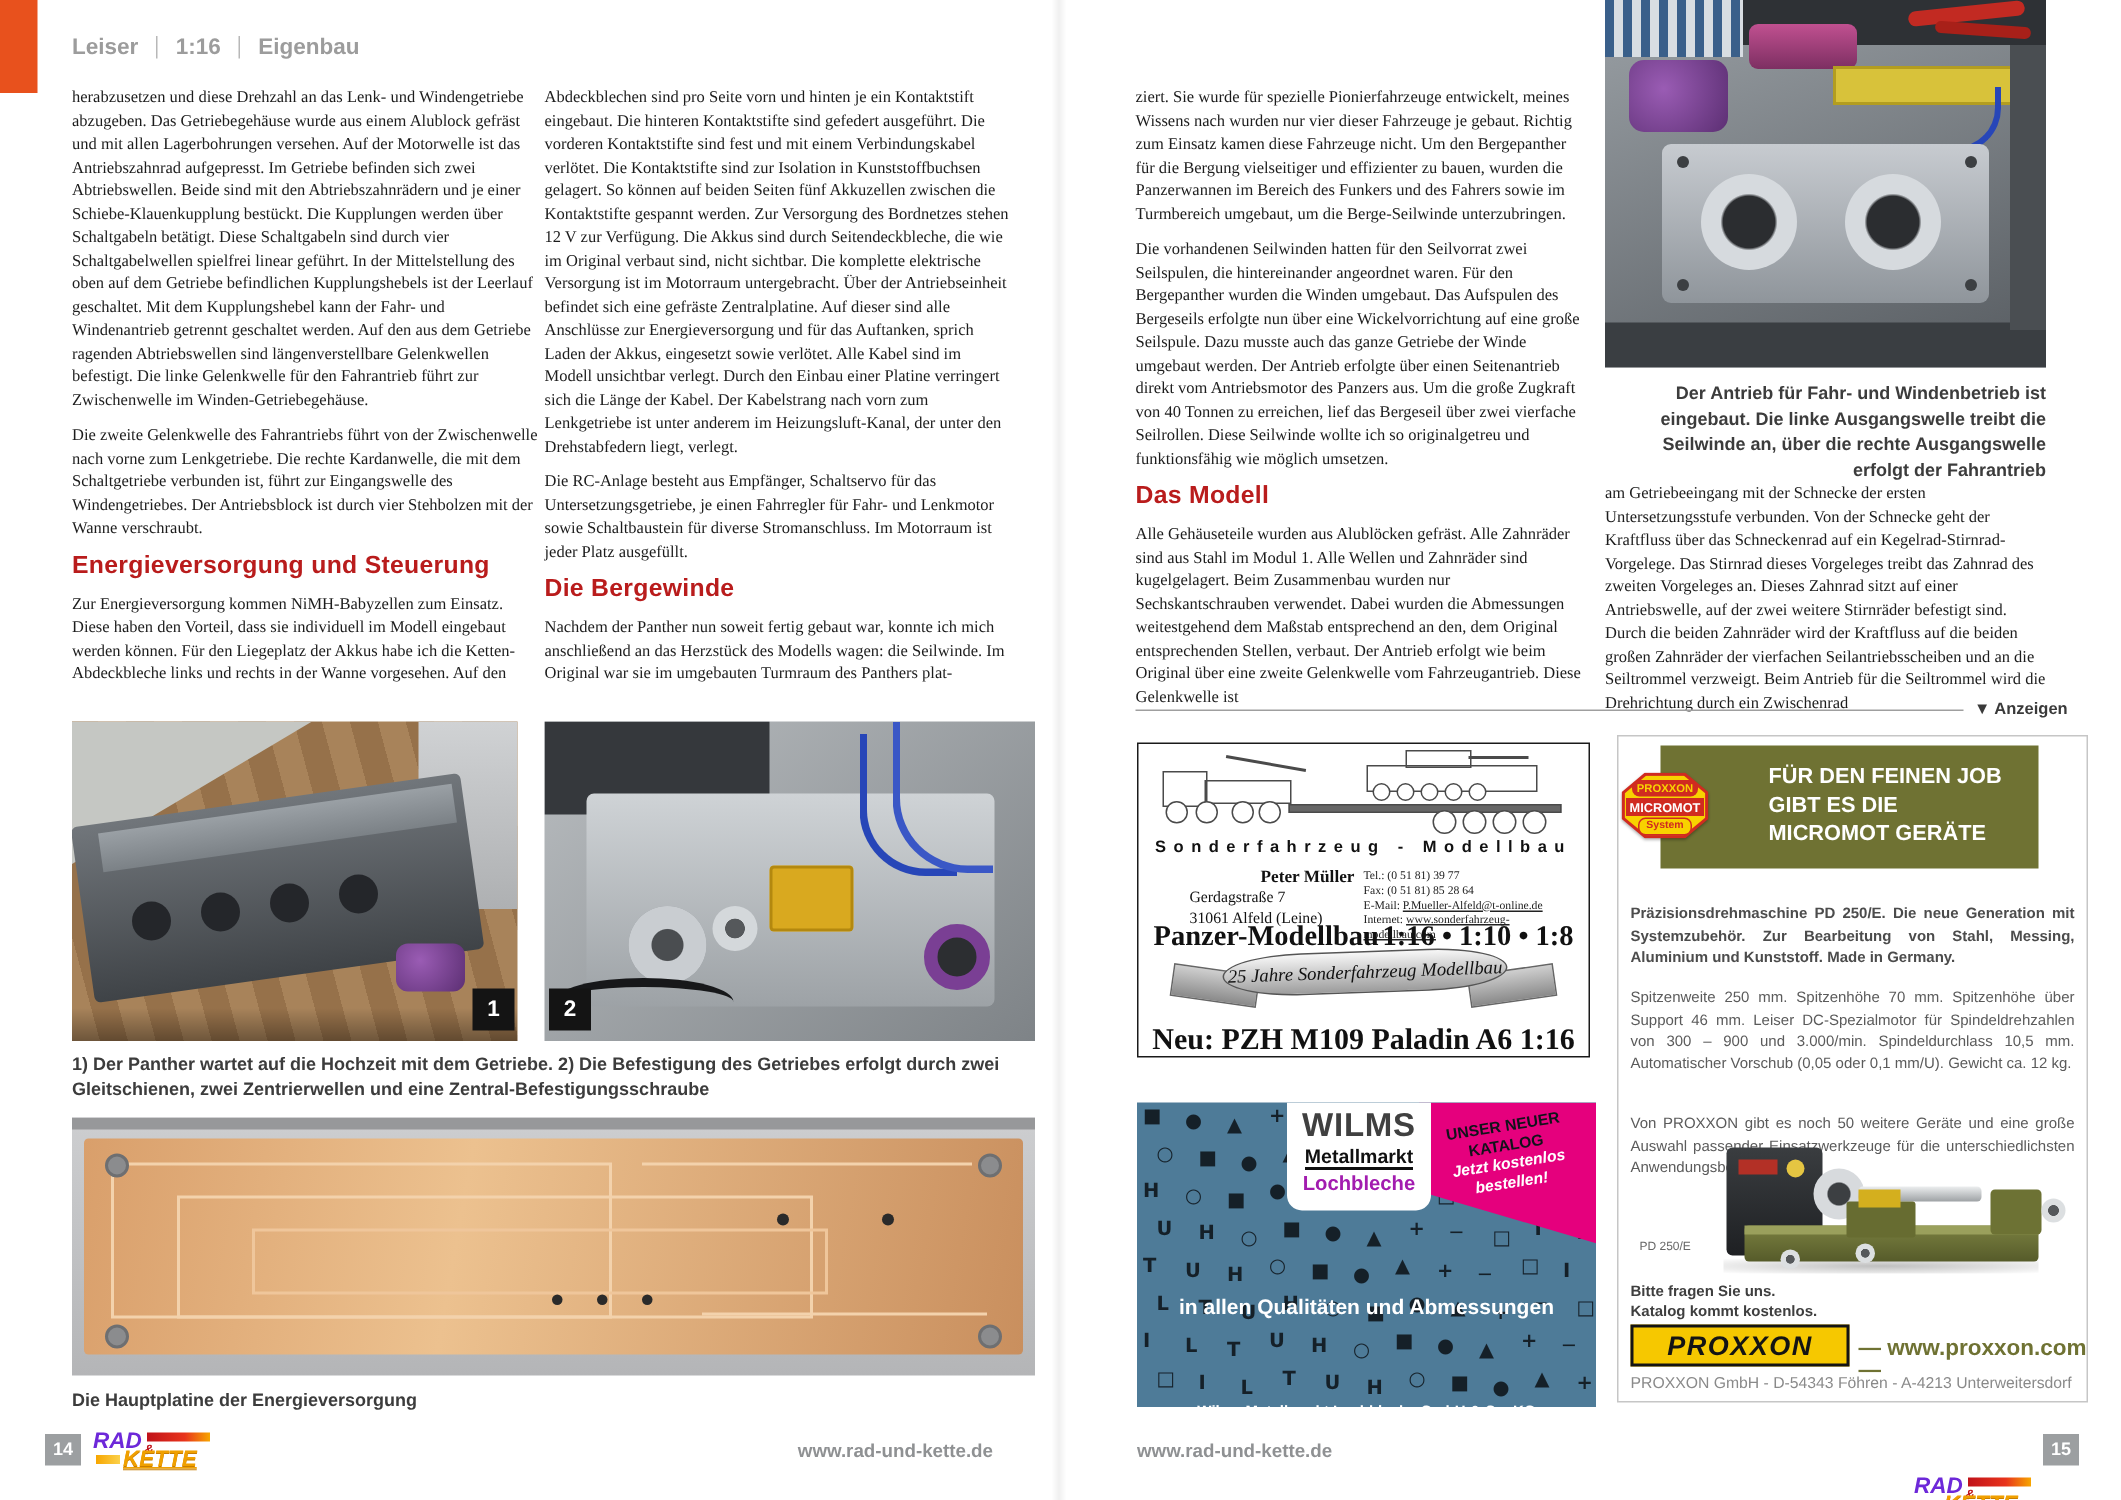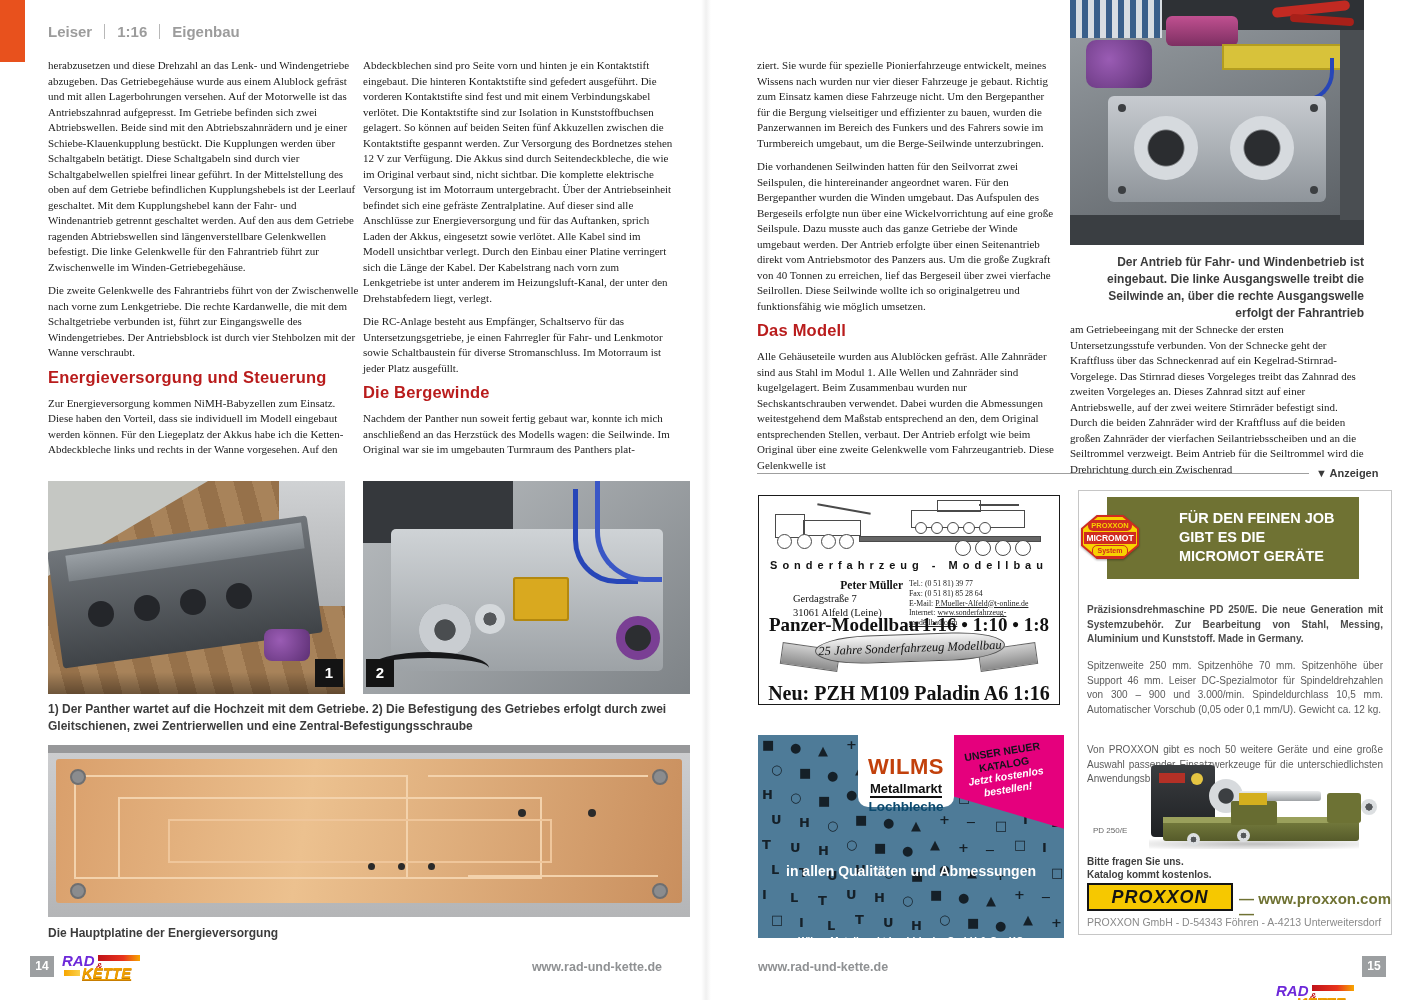--- a/index.html
+++ b/index.html
@@ -43,23 +43,23 @@
   .ribbon .band{position:absolute;left:34px;top:0;width:188px;height:26px;background:linear-gradient(#f7f7f7,#9c9c9c);
                 border:1px solid #555;border-radius:50% 50% 50% 50% / 90% 90% 90% 90%;
                 font:italic 12.5px/26px "Liberation Serif",serif;text-align:center;transform:rotate(-2deg);}
   .lineart{position:absolute;border:1.3px solid #4a4a4a;background:transparent;}
   .wheel{position:absolute;border:1.3px solid #4a4a4a;border-radius:50%;background:#fff;}
   
   .ad2{overflow:hidden;}
   .wpattern span{position:absolute;font:700 13px "DejaVu Sans",sans-serif;color:rgba(8,12,16,.82);}
   .wbox{position:absolute;left:100px;top:0;width:96px;height:72px;background:#fff;border-radius:0 0 10px 10px;
         text-align:center;z-index:2;}
-  .wbox .b1{font:900 22px/24px "Liberation Sans",sans-serif;color:#c2410c;letter-spacing:.5px;margin-top:20px;}
+  .wbox .b1{font:900 22px/24px "Liberation Sans",sans-serif;color:#404040;letter-spacing:.5px;margin-top:3px;}
   .wbox .b2{font:bold 13px/15px "Liberation Sans",sans-serif;color:#101010;border-bottom:2px solid #101010;display:inline-block;}
-  .wbox .b3{font:bold 13.5px/17px "Liberation Sans",sans-serif;color:#0c4a6e;}
+  .wbox .b3{font:bold 13.5px/17px "Liberation Sans",sans-serif;color:#a21caf;}
   .wflash{position:absolute;left:188px;top:0;width:118px;height:102px;z-index:1;
           clip-path:polygon(0 0,100% 0,100% 92%,0 58%);}
   .wflash .in{transform:rotate(-9deg);margin-top:10px;text-align:center;}
   .wflash .f1{font:900 10.5px/12.5px "Liberation Sans",sans-serif;color:#10131a;}
   .wflash .f2{font:italic 900 10.5px/12.5px "Liberation Sans",sans-serif;color:#fff;}
   .whead{font:900 36px/1 "Liberation Sans",sans-serif;color:#fff;text-align:center;letter-spacing:1px;}
   .wsub{font:bold 14px/1 "Liberation Sans",sans-serif;color:#fff;text-align:center;}
   .wsm{font:bold 10px/13.5px "Liberation Sans",sans-serif;color:#fff;text-align:center;}
   
   .ad3{background:#fff;border:1px solid #c6c6c6;}

